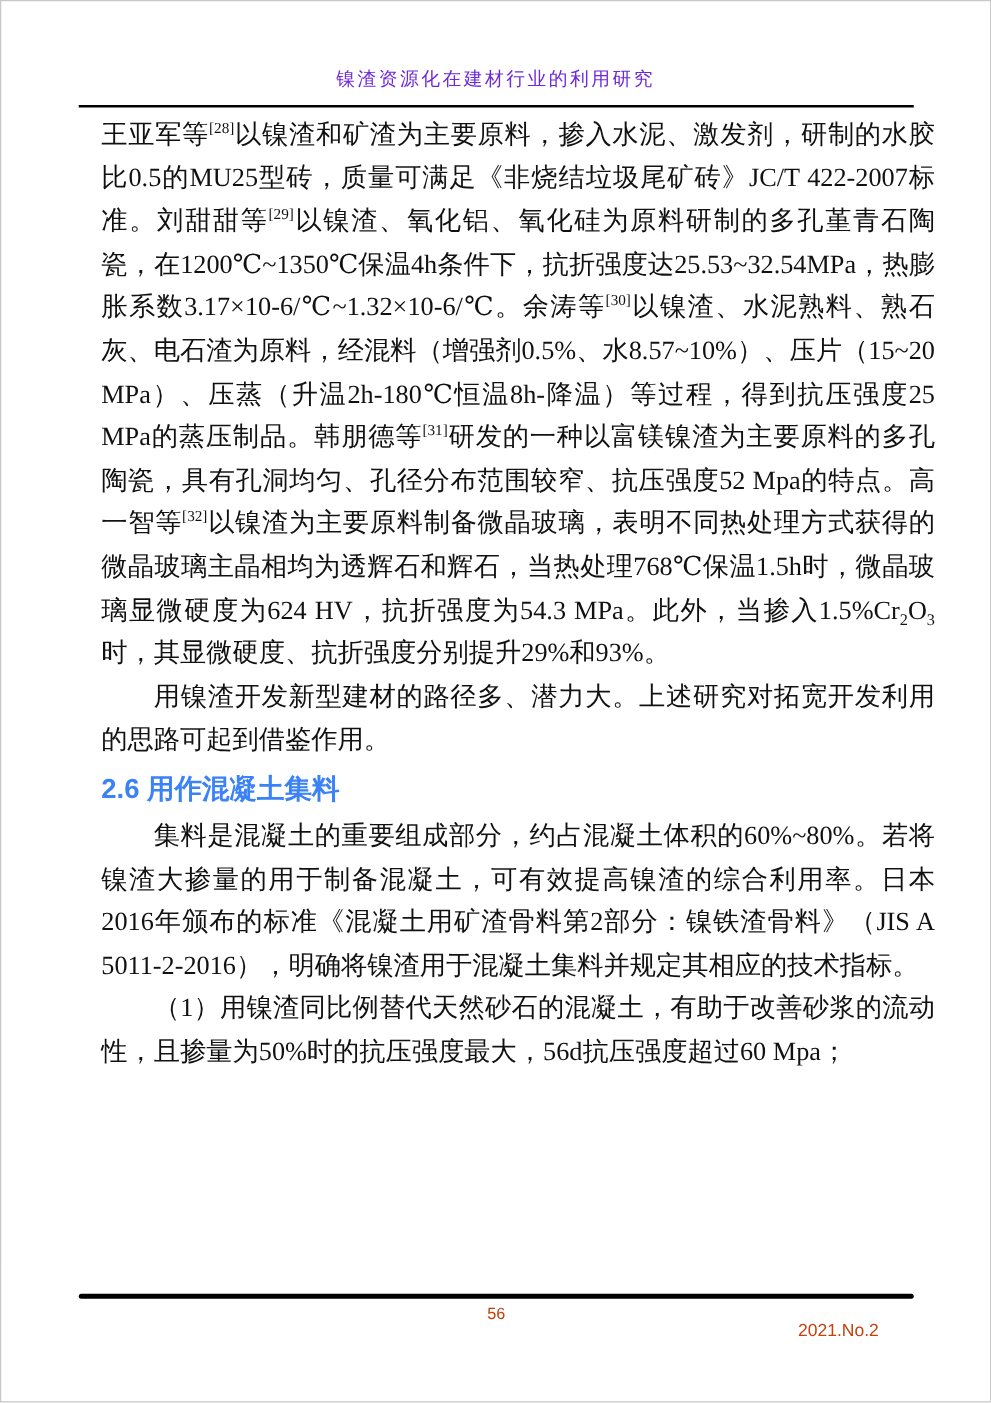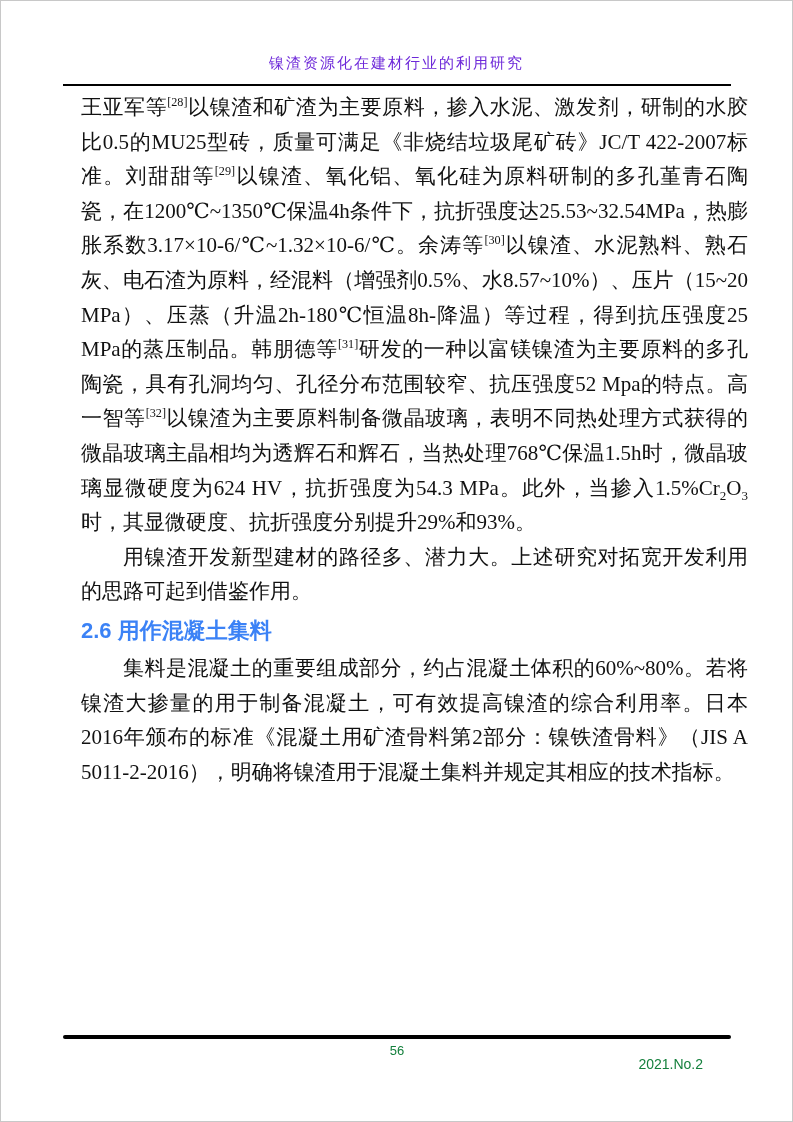--- a/index.html
+++ b/index.html
@@ -85,21 +85,21 @@
     background: #000000;
     border-radius: 2px / 2px;
   }
   .footer-row {
     position: absolute;
     top: 1043px;
     left: 63px;
     width: 668px;
     height: 22px;
     font-family: "Liberation Sans", "DejaVu Sans", sans-serif;
-    color: #15803d;
+    color: #c2410c;
   }
   .page-number {
     position: absolute;
     left: 0;
     width: 100%;
     text-align: center;
     font-size: 13px;
   }
   .issue-label {
     position: absolute;
@@ -115,20 +115,21 @@
 
   <div class="running-head">镍渣资源化在建材行业的利用研究</div>
 
   <div class="header-rule"></div>
 
   <div class="doc-body">
       <p class="para"><span>王亚军等</span><sup class="cite">[28]</sup><span>以镍渣和矿渣为主要原料，掺入水泥、激发剂，研制的水胶比0.5的MU25型砖，质量可满足《非烧结垃圾尾矿砖》JC/T 422-2007标准。刘甜甜等</span><sup class="cite">[29]</sup><span>以镍渣、氧化铝、氧化硅为原料研制的多孔堇青石陶瓷，在1200℃~1350℃保温4h条件下，抗折强度达25.53~32.54MPa，热膨胀系数3.17×10-6/℃~1.32×10-6/℃。余涛等</span><sup class="cite">[30]</sup><span>以镍渣、水泥熟料、熟石灰、电石渣为原料，经混料（增强剂0.5%、水8.57~10%）、压片（15~20 MPa）、压蒸（升温2h-180℃恒温8h-降温）等过程，得到抗压强度25 MPa的蒸压制品。韩朋德等</span><sup class="cite">[31]</sup><span>研发的一种以富镁镍渣为主要原料的多孔陶瓷，具有孔洞均匀、孔径分布范围较窄、抗压强度52 Mpa的特点。高一智等</span><sup class="cite">[32]</sup><span>以镍渣为主要原料制备微晶玻璃，表明不同热处理方式获得的微晶玻璃主晶相均为透辉石和辉石，当热处理768℃保温1.5h时，微晶玻璃显微硬度为624 HV，抗折强度为54.3 MPa。此外，当掺入1.5%Cr</span><sub class="chem">2</sub><span>O</span><sub class="chem">3</sub><span>时，其显微硬度、抗折强度分别提升29%和93%。</span></p>
       <p class="para indent"><span>用镍渣开发新型建材的路径多、潜力大。上述研究对拓宽开发利用的思路可起到借鉴作用。</span></p>
       <h2 class="section-heading">2.6 用作混凝土集料</h2>
       <p class="para indent"><span>集料是混凝土的重要组成部分，约占混凝土体积的60%~80%。若将镍渣大掺量的用于制备混凝土，可有效提高镍渣的综合利用率。日本2016年颁布的标准《混凝土用矿渣骨料第2部分：镍铁渣骨料》（JIS A 5011‐2-2016），明确将镍渣用于混凝土集料并规定其相应的技术指标。</span></p>
+      <p class="para indent"><span>（1）用镍渣同比例替代天然砂石的混凝土，有助于改善砂浆的流动性，且掺量为50%时的抗压强度最大，56d抗压强度超过60 Mpa；</span></p>
     </div>
 
   <div class="footer-rule"></div>
 
   <div class="footer-row">
     <div class="page-number">56</div>
     <div class="issue-label">2021.No.2</div>
   </div>
 
 </div>

